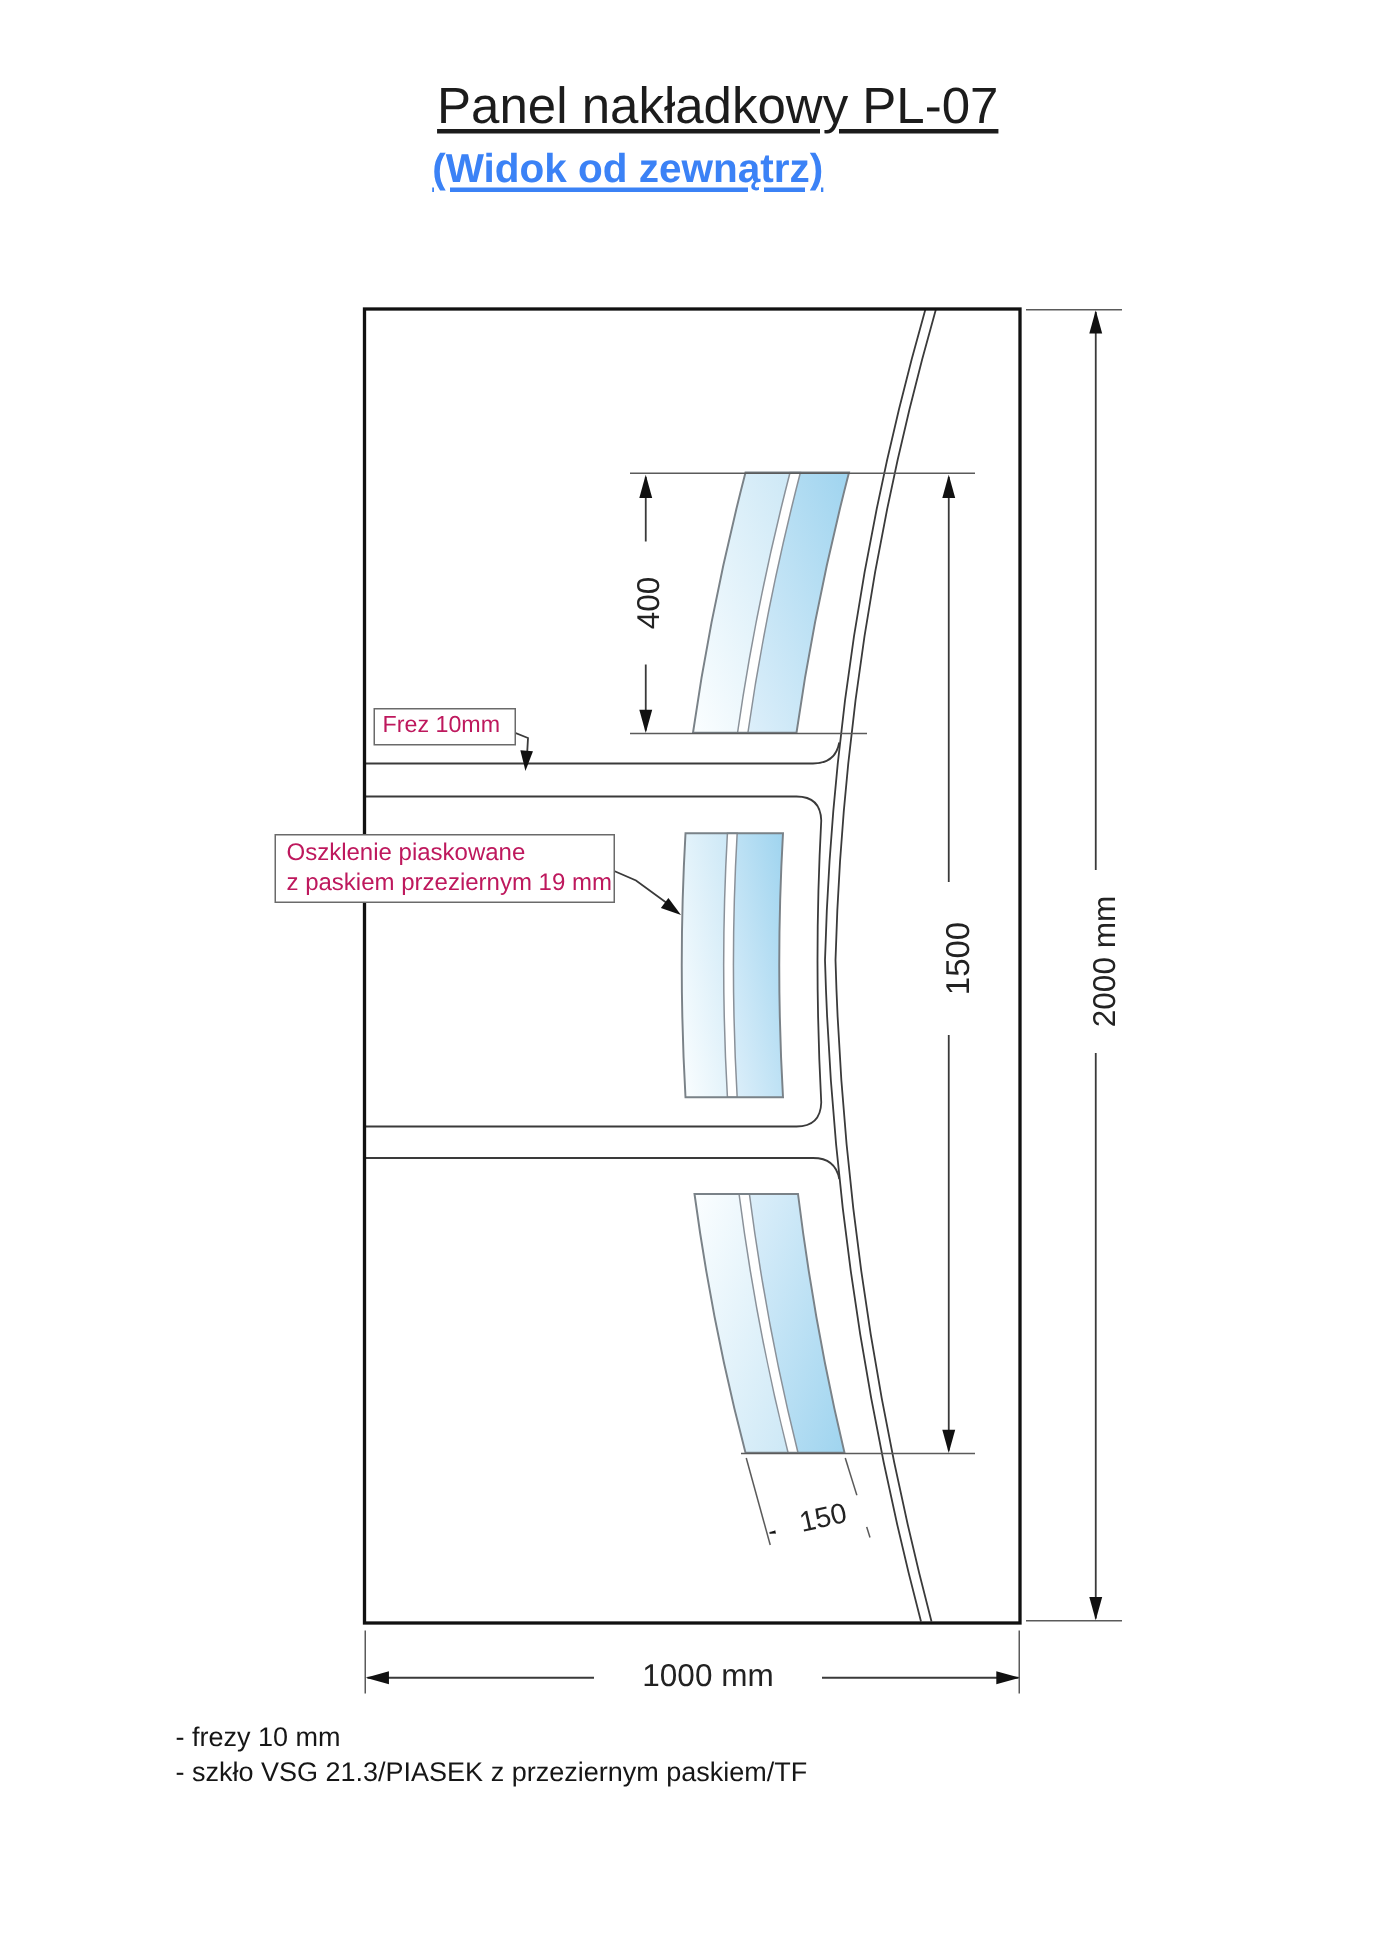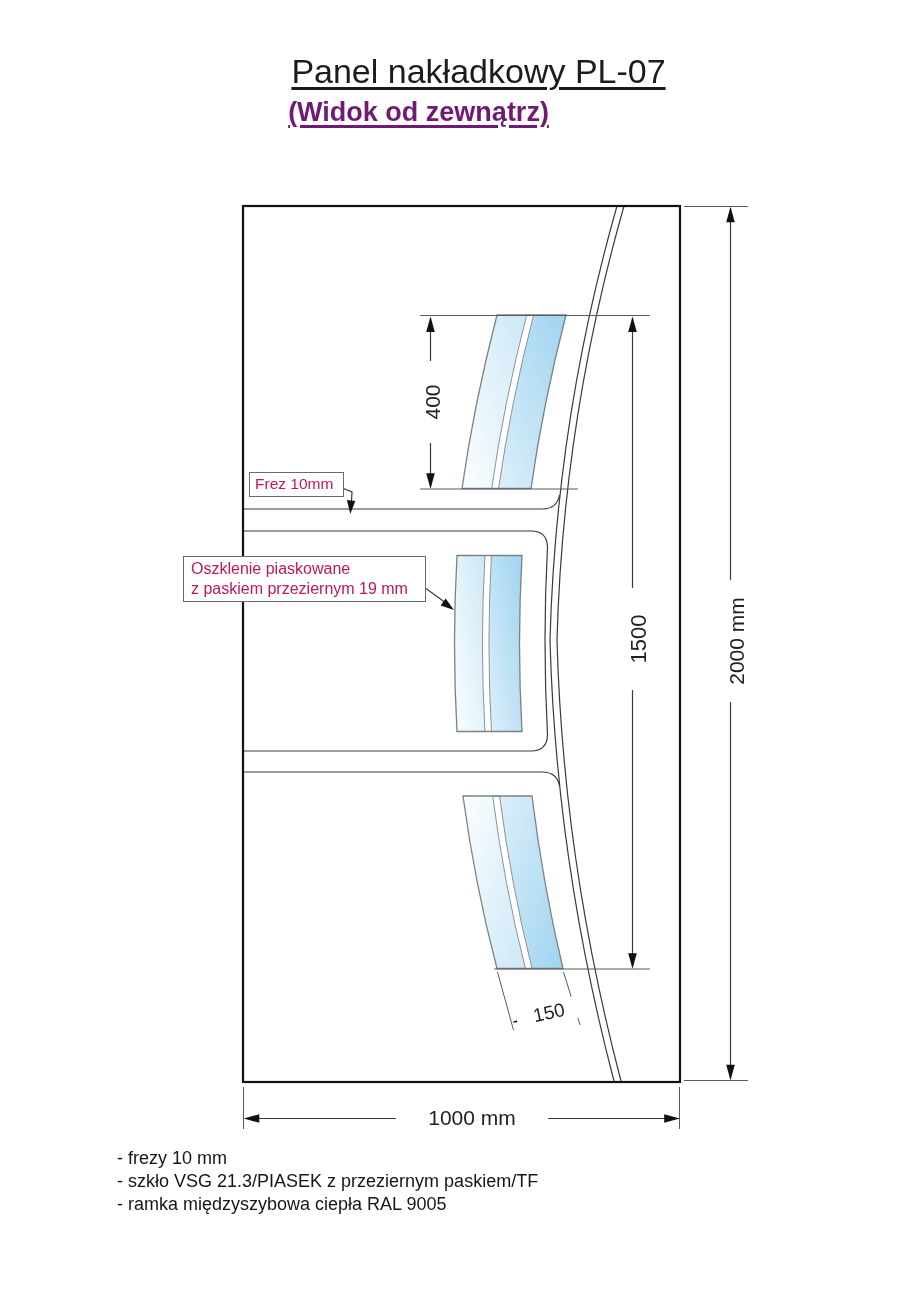--- a/index.html
+++ b/index.html
@@ -3,24 +3,24 @@
 <meta charset="utf-8">
 <style>
   html,body{margin:0;padding:0;background:#fff;}
   .page{position:relative;width:919px;height:1300px;background:#ffffff;overflow:hidden;
         font-family:"Liberation Sans", sans-serif;color:#111;}
   svg{position:absolute;left:0;top:0;}
   .ovl{position:absolute;}
   .title{left:0;top:52px;width:919px;text-align:center;font-size:34px;font-weight:400;
          text-decoration:underline;text-decoration-thickness:2.5px;text-underline-offset:4px;color:#1c1c1c;padding-left:19px;}
   .subtitle{left:0;top:97px;width:837px;text-align:center;font-size:27px;font-weight:700;
-         text-decoration:underline;text-decoration-thickness:2.5px;text-underline-offset:4px;color:#701a75;}
+         text-decoration:underline;text-decoration-thickness:2.5px;text-underline-offset:4px;color:#3b82f6;}
   .callout{background:#fff;border:1px solid #6a6a6a;color:#be185d;white-space:nowrap;}
   .frez-box{left:249px;top:472px;width:88px;height:23px;font-size:15.5px;line-height:22px;padding-left:5px;}
-  .glaz-box{left:183px;top:556px;width:218px;height:40px;font-size:16px;line-height:20px;padding:2px 16px 2px 7px;}
+  .glaz-box{left:183px;top:556px;width:218px;height:40px;font-size:16px;line-height:20px;padding:2px 0 2px 7px;}
   .dim{background:#fff;color:#222;font-size:21px;line-height:26px;text-align:center;white-space:nowrap;padding:0 6px;}
   .rot90{transform:rotate(-90deg);transform-origin:50% 50%;}
   .dim400{left:392px;top:389px;width:70px;height:26px;}
   .dim1500{left:588px;top:626px;width:90px;height:26px;font-size:22px;}
   .dim2000{left:676px;top:628px;width:110px;height:26px;}
   .dim1000{left:396px;top:1105px;width:140px;height:26px;}
   .dim150{left:516px;top:1002px;width:60px;height:22px;font-size:19px;line-height:22px;
           transform:rotate(-12.5deg);transform-origin:50% 50%;padding:0 3px;}
   .notes{left:117px;top:1147px;font-size:18px;line-height:23px;color:#161616;}
   .notes .hd{font-weight:700;margin:0 0 3px 0;}
@@ -136,16 +136,15 @@
 
   <div class="ovl dim rot90 dim400">400</div>
   <div class="ovl dim rot90 dim1500">1500</div>
   <div class="ovl dim rot90 dim2000">2000 mm</div>
   <div class="ovl dim dim1000">1000 mm</div>
   <div class="ovl dim dim150">150</div>
 
   <div class="ovl notes">
     <p>- frezy 10 mm</p>
     <p>- szkło VSG 21.3/PIASEK z przeziernym paskiem/TF</p>
-    <p>- ramka międzyszybowa ciepła RAL 9005</p>
   </div>
 
 </div>
 
 </body></html>

